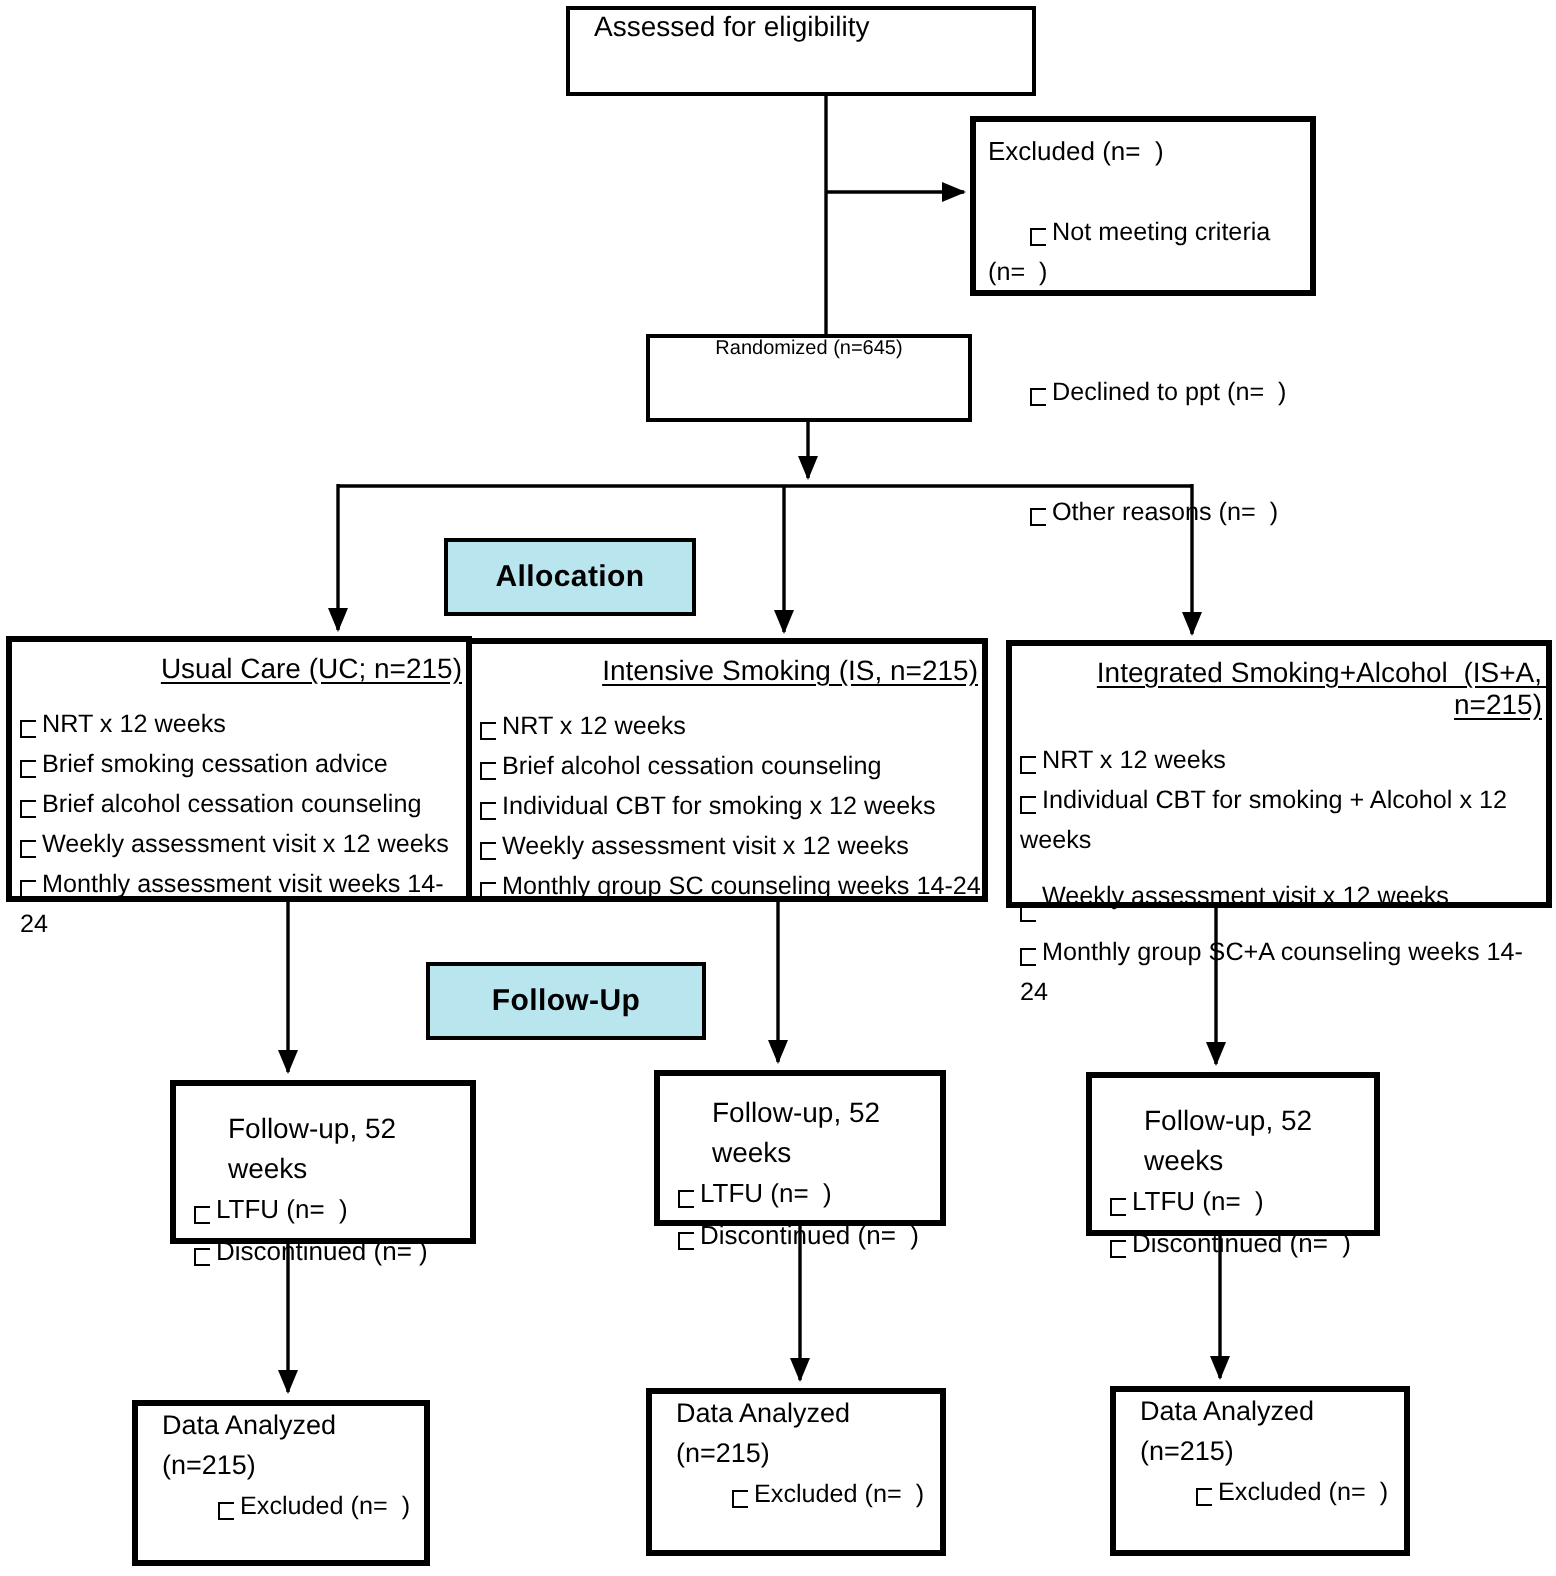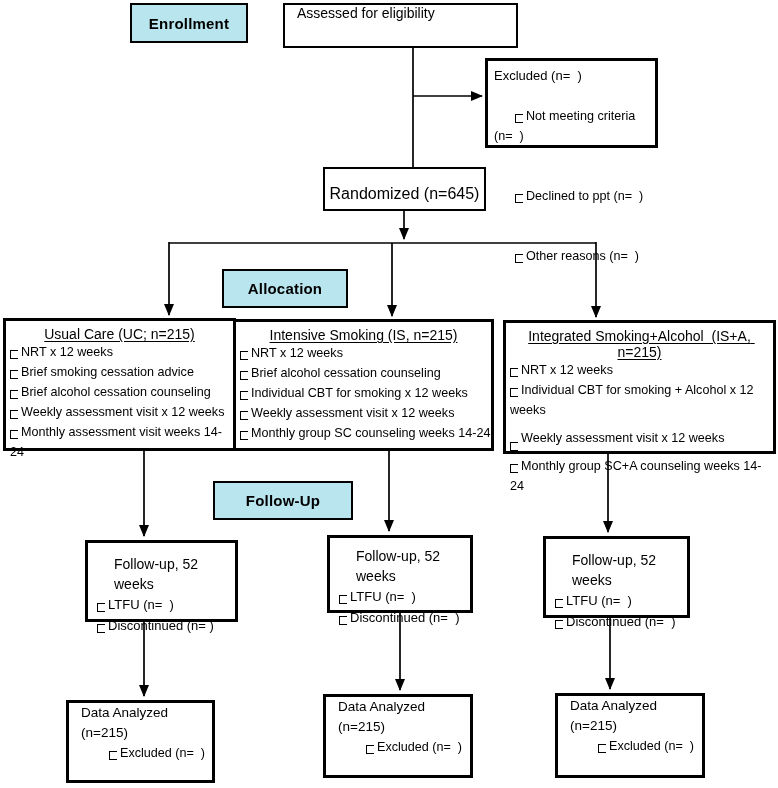--- a/index.html
+++ b/index.html
@@ -14,25 +14,25 @@
     display:flex; align-items:center; justify-content:center;
     font-weight:bold; font-size:15px; letter-spacing:.2px;
   }
   .flow-box {
     position:absolute; background:#ffffff; border:2px solid #000; box-sizing:border-box;
   }
   .thick { border-width:3px; }
 
   .vcenter { display:flex; align-items:flex-start; }
   .assessed-text { font-size:14px; padding-left:12px; white-space:pre-wrap; }
-  .randomized-text { font-size:16px; width:100%; text-align:center; white-space:pre-wrap;margin-top:16px; }
+  .randomized-text { font-size:10px; width:100%; text-align:center; white-space:pre-wrap; }
 
   .arm-head {
-    text-align:center; text-decoration:underline; text-underline-offset:2px;
-    font-size:14px; margin:5px 2px 0; white-space:pre-wrap;
+    text-align:right; text-decoration:underline; text-underline-offset:2px;
+    font-size:14px; margin:5px 2px 10px; white-space:pre-wrap;
   }
   .row { font-size:12.6px; line-height:20px; padding-left:4px; white-space:pre-wrap; }
   .row .t { white-space:pre-wrap; }
   .row.gap { margin-top:8px; }
   .row.indent { padding-left:40px; }
 
   .cb {
     display:inline-block; width:8px; height:9px; box-sizing:border-box;
     border:1.5px solid #000; border-right:none;
     margin-right:3px; vertical-align:-3px;
@@ -70,21 +70,20 @@
       <path d="M596,242 V317" marker-end="url(#ah)"></path>
       <path d="M144,451 V536" marker-end="url(#ah)"></path>
       <path d="M389,451 V531" marker-end="url(#ah)"></path>
       <path d="M608,454 V532" marker-end="url(#ah)"></path>
       <path d="M144,622 V696" marker-end="url(#ah)"></path>
       <path d="M400,613 V690" marker-end="url(#ah)"></path>
       <path d="M610,618 V689" marker-end="url(#ah)"></path>
     </g>
   </svg>
 
-  <div class="stage-label" style="left:130px;top:3px;width:118px;height:40px">Enrollment</div>
   <div class="stage-label" style="left:222px;top:269px;width:126px;height:39px">Allocation</div>
   <div class="stage-label" style="left:213px;top:481px;width:140px;height:39px">Follow-Up</div>
 
   <div class="flow-box vcenter" style="left:283px;top:3px;width:235px;height:45px">
     <span class="assessed-text">Assessed for eligibility</span>
   </div>
 
   <div class="flow-box thick ex-box" style="left:485px;top:58px;width:173px;height:90px;padding-top:5px">
     <div class="ex-title">Excluded (n=  )</div>
     <div class="row">

